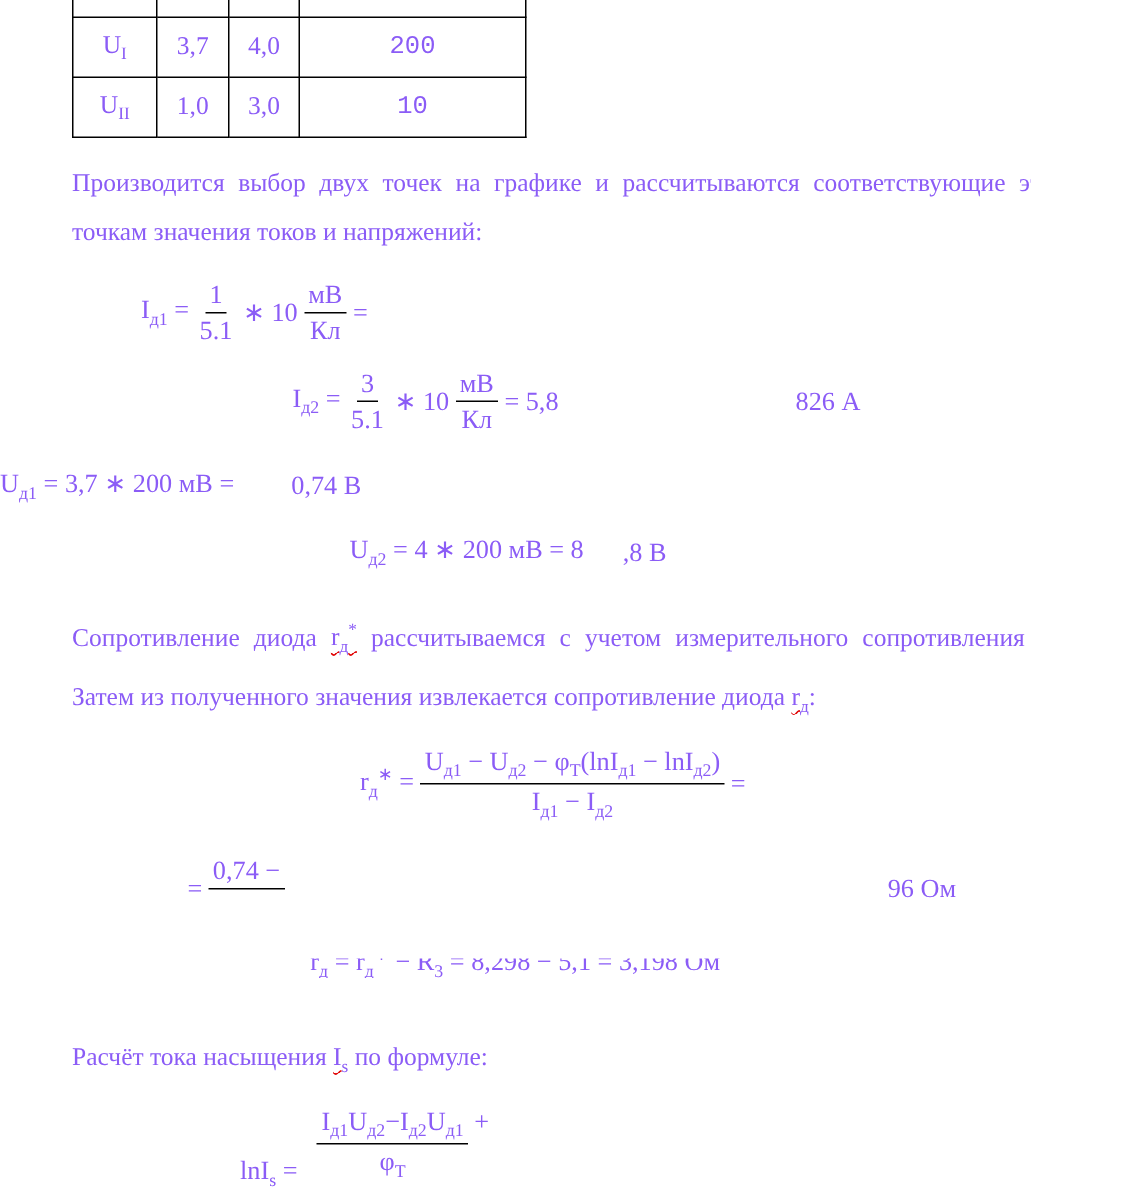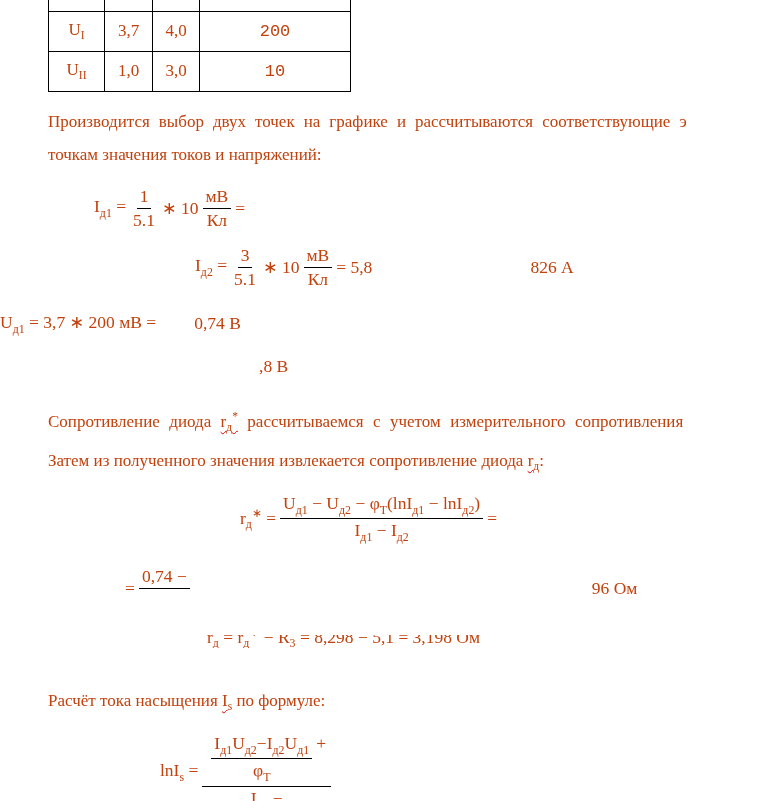--- a/index.html
+++ b/index.html
@@ -1,18 +1,18 @@
 <!DOCTYPE html>
 <html><head>
 <meta charset="utf-8">
 <style>
   * { margin:0; padding:0; box-sizing:border-box; }
   html,body { background:#ffffff; }
   .page {
-    width:687px; height:801px; background:#ffffff; color:#c2410c;
+    width:687px; height:801px; background:#ffffff; color:#8b5cf6;
     font-family:"Liberation Serif", serif; overflow:hidden; position:relative;
   }
   
   .tbl { border-collapse:collapse; margin-left:48px; font-size:17px; }
   .tbl td { border:1px solid #000; text-align:center; vertical-align:middle; }
   .tbl tr.spacer td { height:11px; border-top:none; }
   .tbl tr.datarow td { height:40px; }
   .tbl td.c1 { width:56px; }
   .tbl td.c2 { width:48px; }
   .tbl td.c3 { width:47px; }
@@ -20,21 +20,21 @@
   
   .body-text {
     margin-left:48px; width:666px; font-size:17px; line-height:33px;
     text-align:justify;
   }
   
   .formula { display:flex; align-items:center; font-size:17.5px; white-space:pre; }
   .frac { display:inline-flex; flex-direction:column; align-items:center; margin:0 4px; }
   .frac .num { border-bottom:1px solid #000; padding:0 3px 1px; line-height:1.2; }
   .frac .den { padding:1px 3px 0; line-height:1.2; }
-  .frac .num.row { display:flex; align-items:flex-start; padding:0 5px 2px; }
+  .frac .num.row { display:flex; align-items:flex-start; padding:0 5px 14px; }
   .gap { display:inline-block; height:1px; }
   sub { font-size:68%; }
   sup { font-size:68%; }
   .sp {
     text-decoration-line:underline; text-decoration-style:wavy;
     text-decoration-color:#e00000; text-decoration-thickness:1px;
     text-underline-offset:3px;
   }
   .clip-line { height:13px; overflow:hidden; display:flex; justify-content:center; }
   .clip-line .clip-inner { display:block; margin-top:-10px; font-size:17.5px; white-space:pre; }
@@ -99,20 +99,21 @@
     <span>826 А</span>
   </div>
 
   <div class="formula" style="margin-top:22px">
     <span>U<sub>д1</sub> = 3,7 ∗ 200 мВ =</span>
     <span class="gap" style="width:38px"></span>
     <span>0,74 В</span>
   </div>
 
   <div class="formula" style="margin-left:233px; margin-top:20px">
+    <span>U<sub>д2</sub> = 4 ∗ 200 мВ = 8</span>
     <span class="gap" style="width:26px"></span>
     <span>,8 В</span>
   </div>
 
   <p class="body-text" style="margin-top:23px"><span>Сопротивление диода </span><span class="sp">r<sub>д</sub><sup>*</sup></span><span> рассчитываемся с учетом измерительного сопротивления </span><span>R<sub>3</sub></span><span>. Затем из полученного значения извлекается сопротивление диода </span><span class="sp">r<sub>д</sub></span><span>:</span></p>
 
   <div class="formula" style="margin-left:240px; margin-top:10px">
     <span>r<sub>д</sub><sup>∗</sup> =</span>
     <span class="frac">
       <span class="num">U<sub>д1</sub> − U<sub>д2</sub> − φ<sub>T</sub>(lnI<sub>д1</sub> − lnI<sub>д2</sub>)</span>

